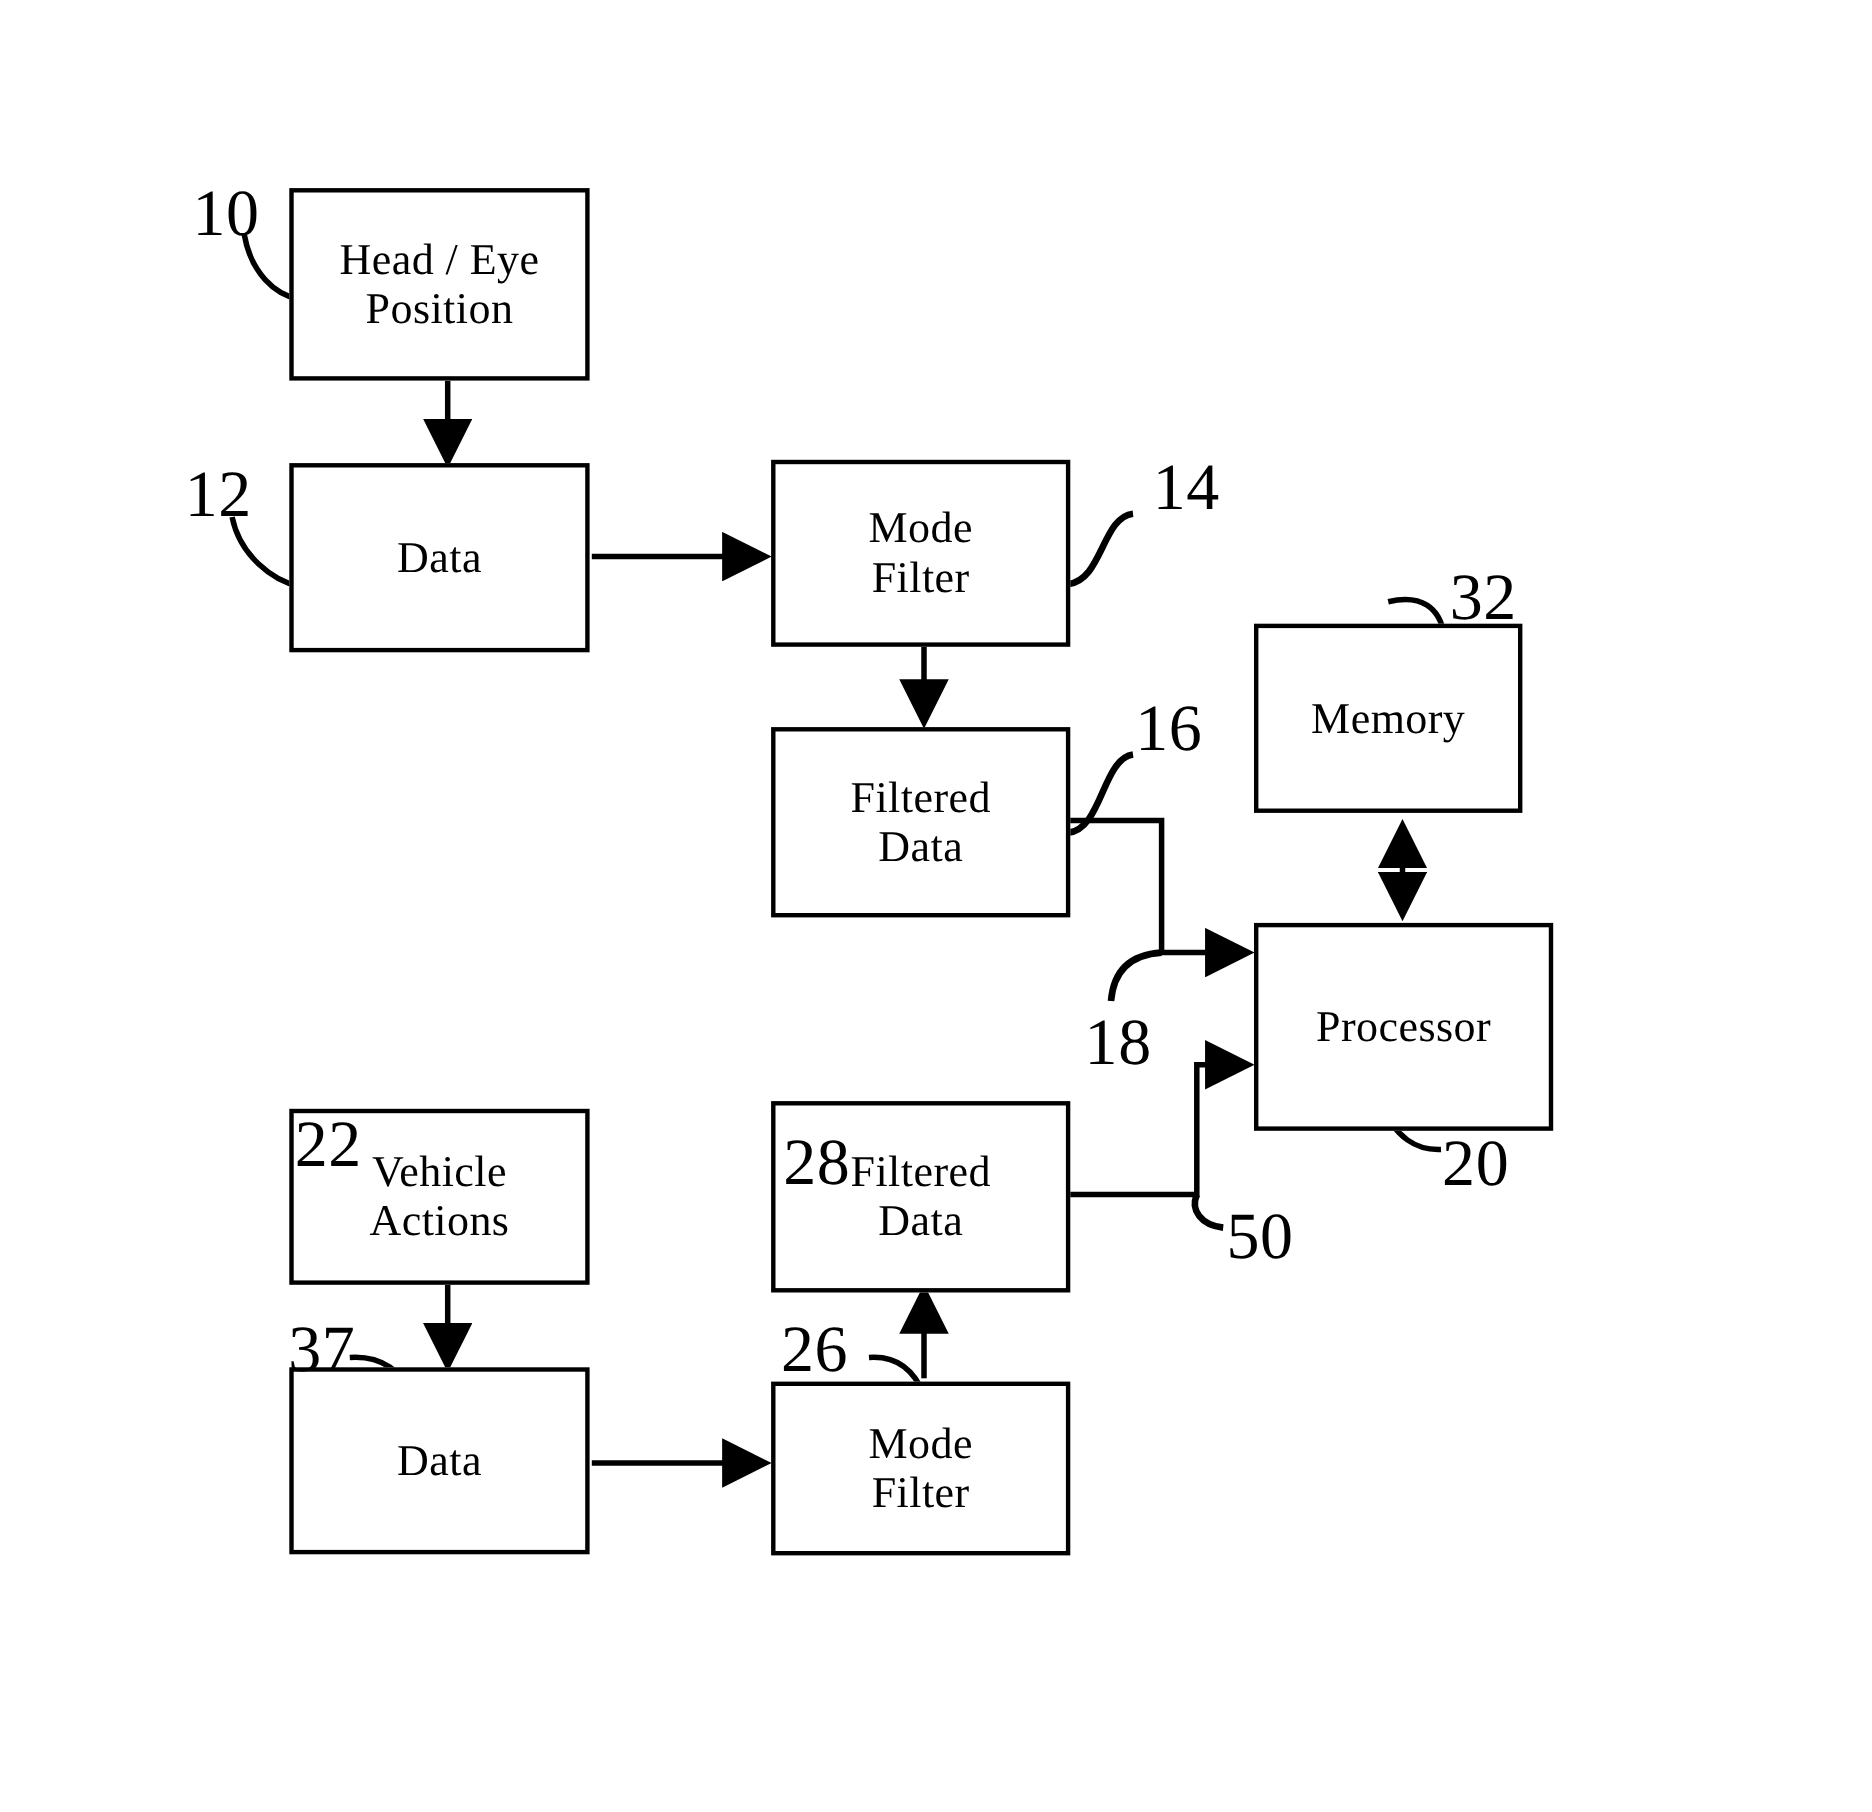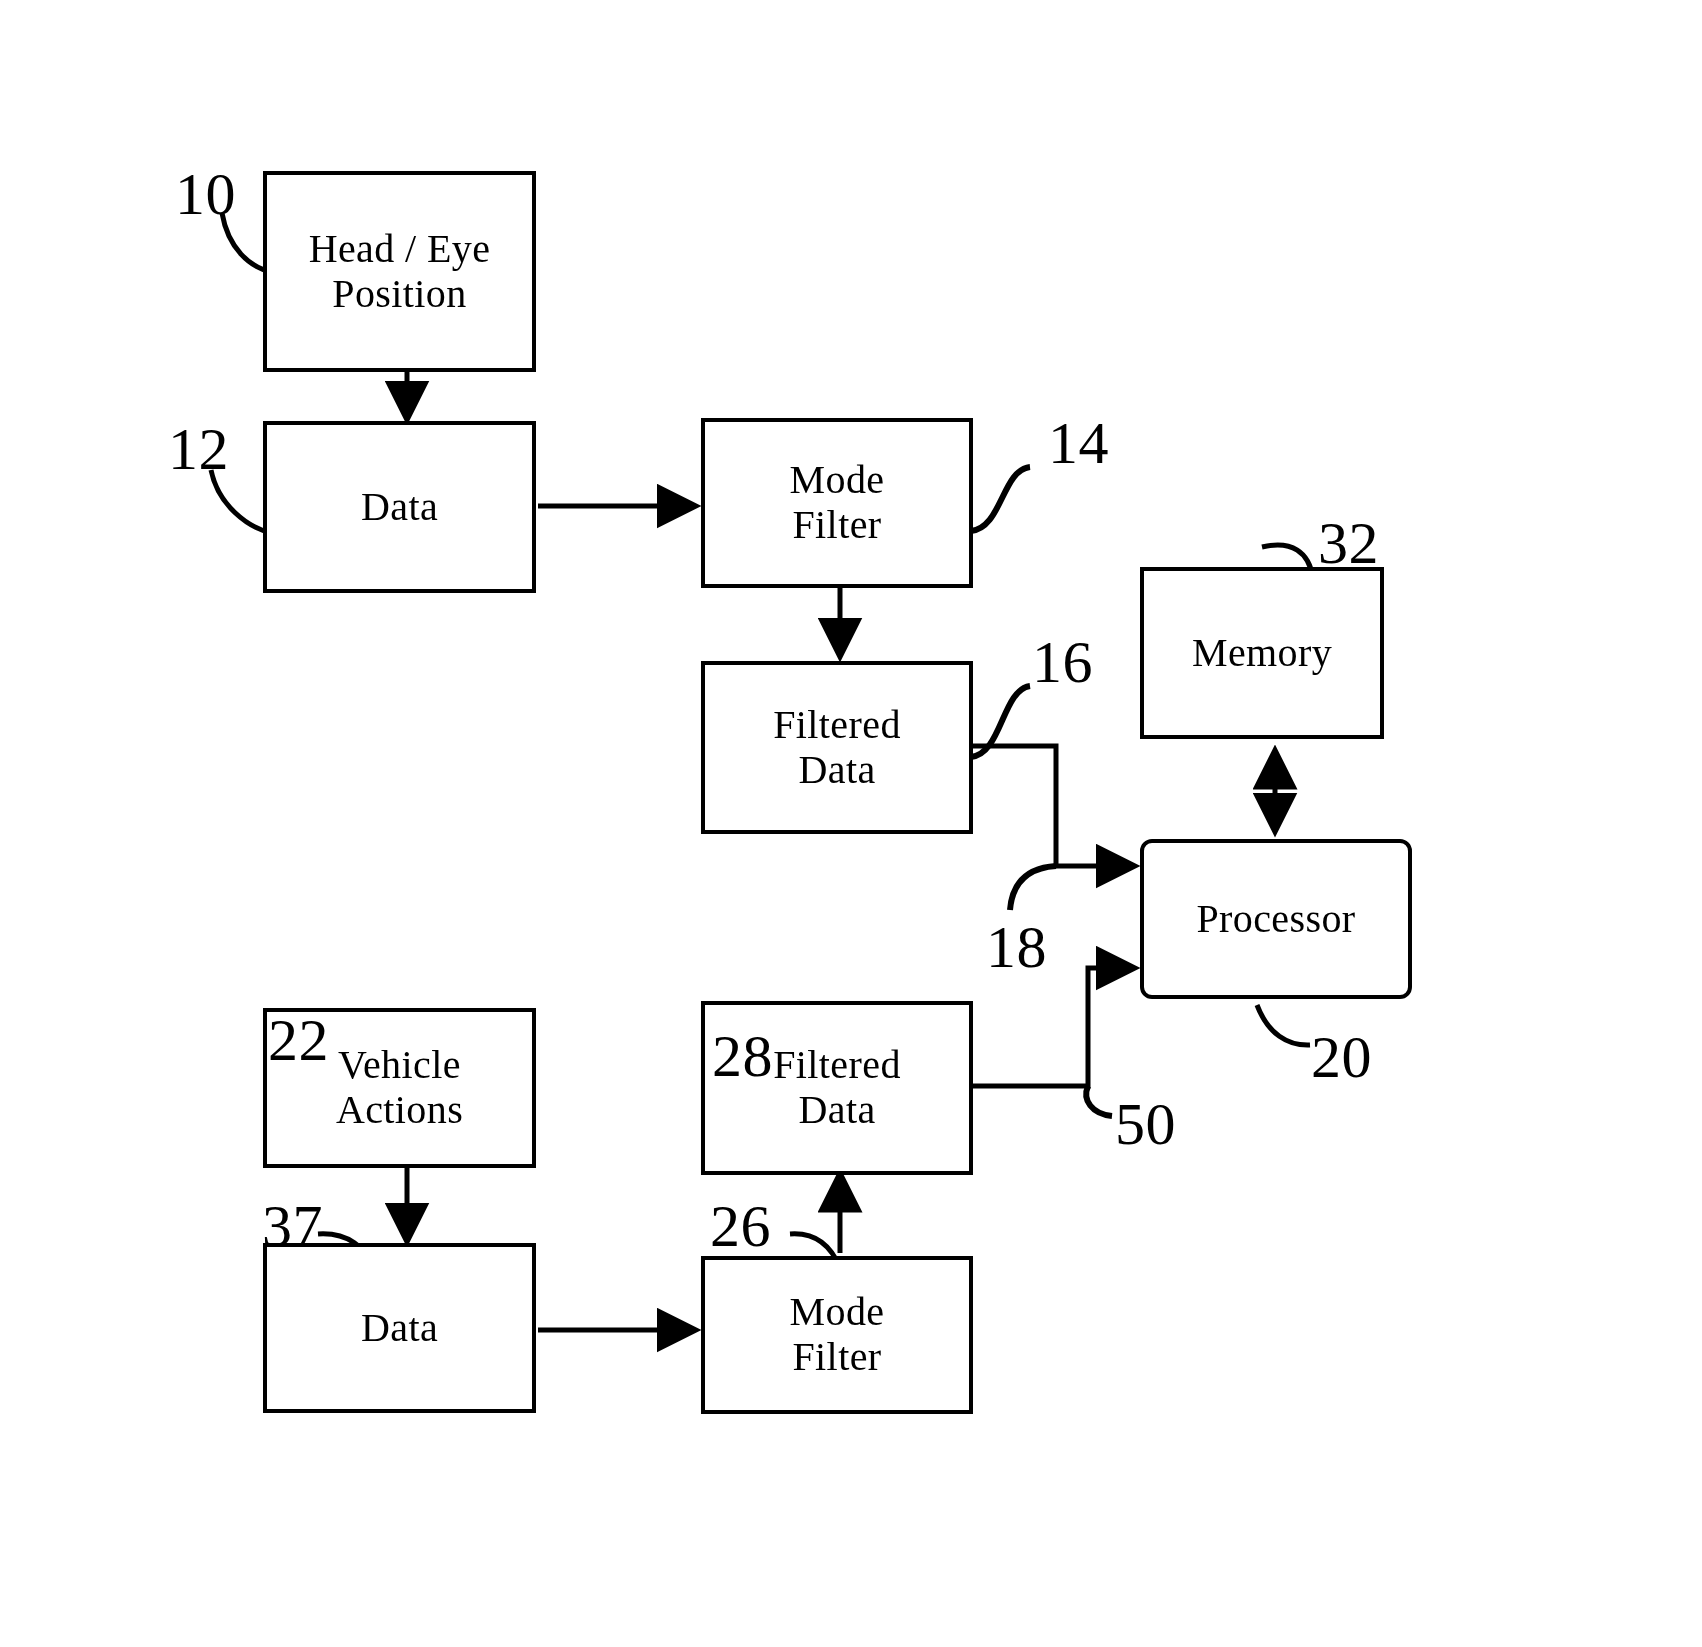--- a/index.html
+++ b/index.html
@@ -99,21 +99,21 @@
     <path d="M 790 1234 C 818 1232 832 1248 840 1268" fill="none" stroke="#000" stroke-width="5"></path>
 
     <line x1="840" y1="1253" x2="840" y2="1175" stroke="#000" stroke-width="5" marker-end="url(#arrow)"></line>
 
     <path d="M 786 1050 C 818 1047 832 1065 840 1087" fill="none" stroke="#000" stroke-width="5"></path>
 
     <polyline points="971,1086 1088,1086 1088,968 1133,968" fill="none" stroke="#000" stroke-width="5" marker-end="url(#arrow)"></polyline>
     <path d="M 1088 1086 C 1082 1100 1092 1114 1112 1116" fill="none" stroke="#000" stroke-width="6"></path>
   </svg>
 
-  <div class="node" style="left:263px; top:171px; width:273px; height:201px;">
+  <div class="node" style="left:263px; top:171px; width:273px; height:175px;">
     <span class="node-label">Head / Eye
 Position</span>
   </div>
 
   <div class="node" style="left:263px; top:421px; width:273px; height:172px;">
     <span class="node-label">Data</span>
   </div>
 
   <div class="node" style="left:701px; top:418px; width:272px; height:170px;">
     <span class="node-label">Mode
@@ -122,21 +122,21 @@
 
   <div class="node" style="left:701px; top:661px; width:272px; height:173px;">
     <span class="node-label">Filtered
 Data</span>
   </div>
 
   <div class="node" style="left:1140px; top:567px; width:244px; height:172px;">
     <span class="node-label">Memory</span>
   </div>
 
-  <div class="node" style="left:1140px; top:839px; width:272px; height:160px;border-radius:12px;">
+  <div class="node" style="left:1140px; top:839px; width:272px; height:189px;">
     <span class="node-label">Processor</span>
   </div>
 
   <div class="node" style="left:263px; top:1008px; width:273px; height:160px;">
     <span class="node-label">Vehicle
 Actions</span>
   </div>
 
   <div class="node" style="left:263px; top:1243px; width:273px; height:170px;">
     <span class="node-label">Data</span>

